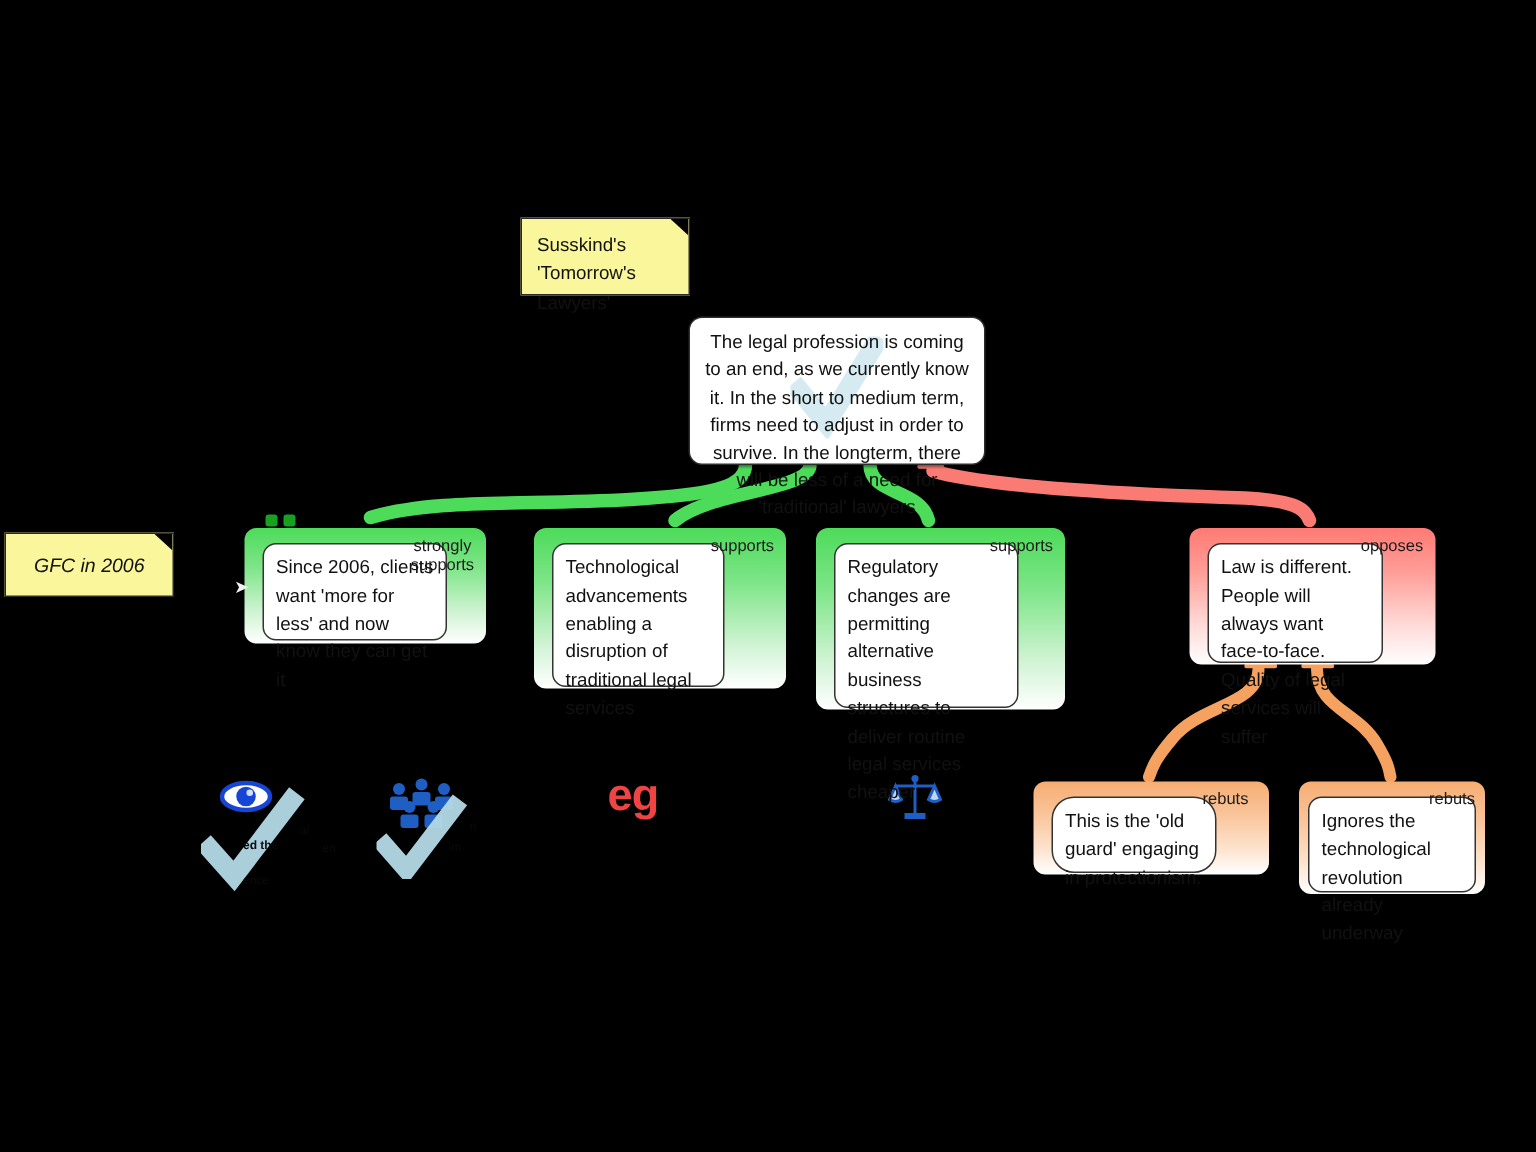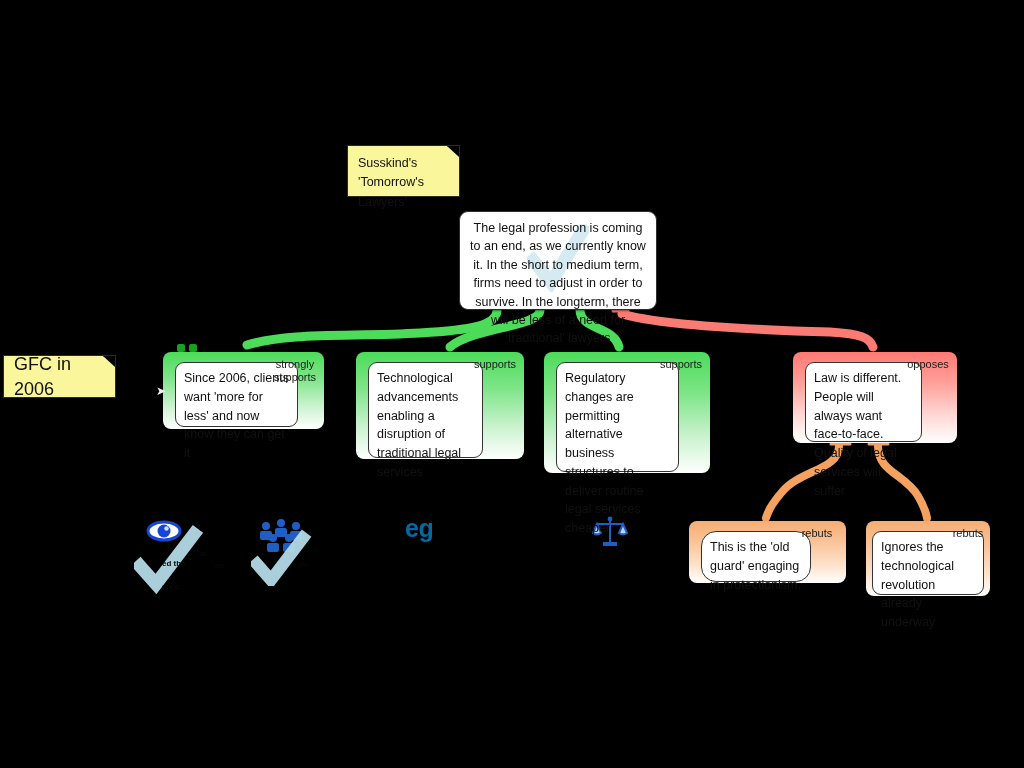--- a/index.html
+++ b/index.html
@@ -7,21 +7,21 @@
     width:1024px;height:768px;overflow:hidden;position:relative;
     font-family:"Liberation Sans",sans-serif;
     -webkit-font-smoothing:antialiased;
   }
   #canvas{position:absolute;left:0;top:0;width:1024px;height:649px;}
   svg.links{position:absolute;left:0;top:0;width:1024px;height:768px;pointer-events:none;}
 
   
   .sticky{
     position:absolute;background:#FAF69B;border:1px solid #2a2a2a;
-    color:#111;font-size:18px;line-height:1.35;
+    color:#111;font-size:13px;line-height:1.35;font-style:italic;
     box-sizing:border-box;padding:8px 10px;z-index:6;
   }
   .sticky .fold{
     position:absolute;right:0;top:0;width:11px;height:11px;
     background:#000;
     clip-path:polygon(0 0,100% 100%,100% 0);
     border-left:1px solid #2a2a2a;
   }
   .sticky.multi{font-style:normal;font-size:12.5px;line-height:1.55;}
 
@@ -68,21 +68,21 @@
   .g-rebuts  {background:linear-gradient(to bottom,#f6ad72 0%,#f9c296 32%,#fde3cd 72%,#ffffff 100%);padding-left:19px;}
 
   
   .wmgroup{position:absolute;z-index:2;pointer-events:none;}
   .wmgroup .lbl{
     position:absolute;color:#0b0b0b;font-size:8px;line-height:1.25;
     width:60px;
     padding-left:28px;
   }
   .egmark{
-    position:absolute;color:#0369a1;font-size:25px;font-weight:bold;
+    position:absolute;color:#ef4444;font-size:30px;font-weight:bold;
     letter-spacing:-.5px;z-index:2;
   }
 </style>
 </head>
 <body>
 
 <div id="canvas">
 
   <svg class="links" viewBox="0 0 1024 768">
 

